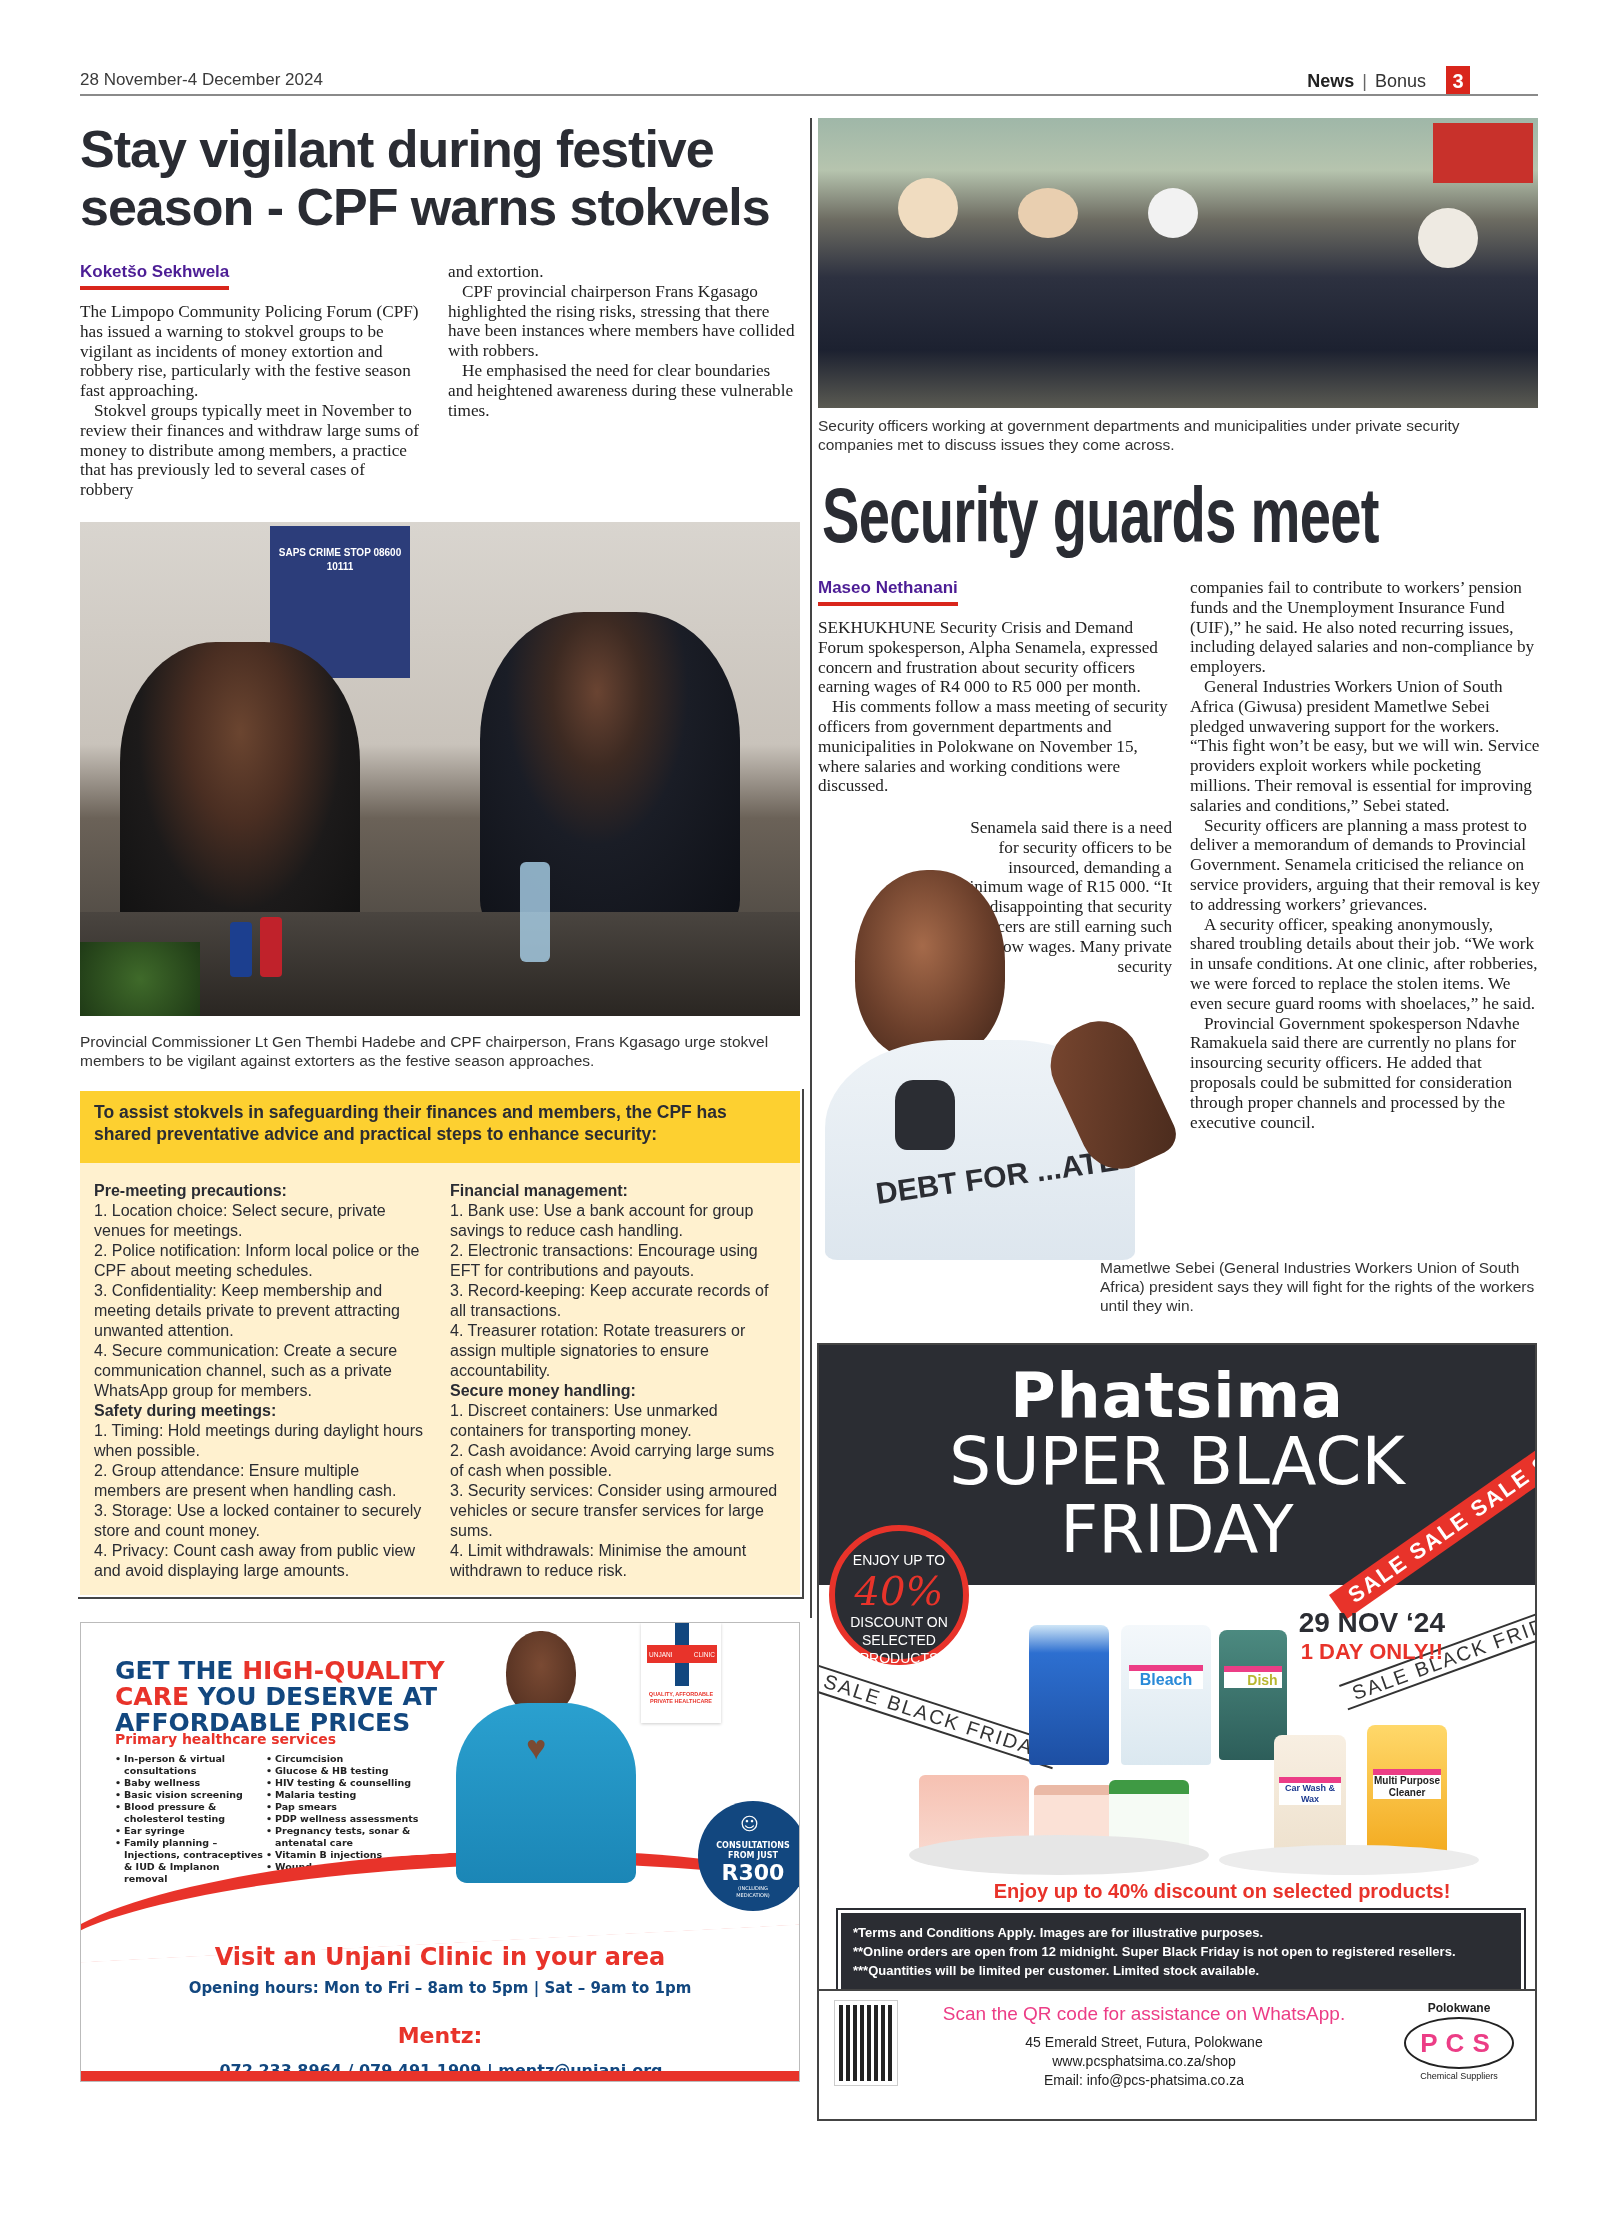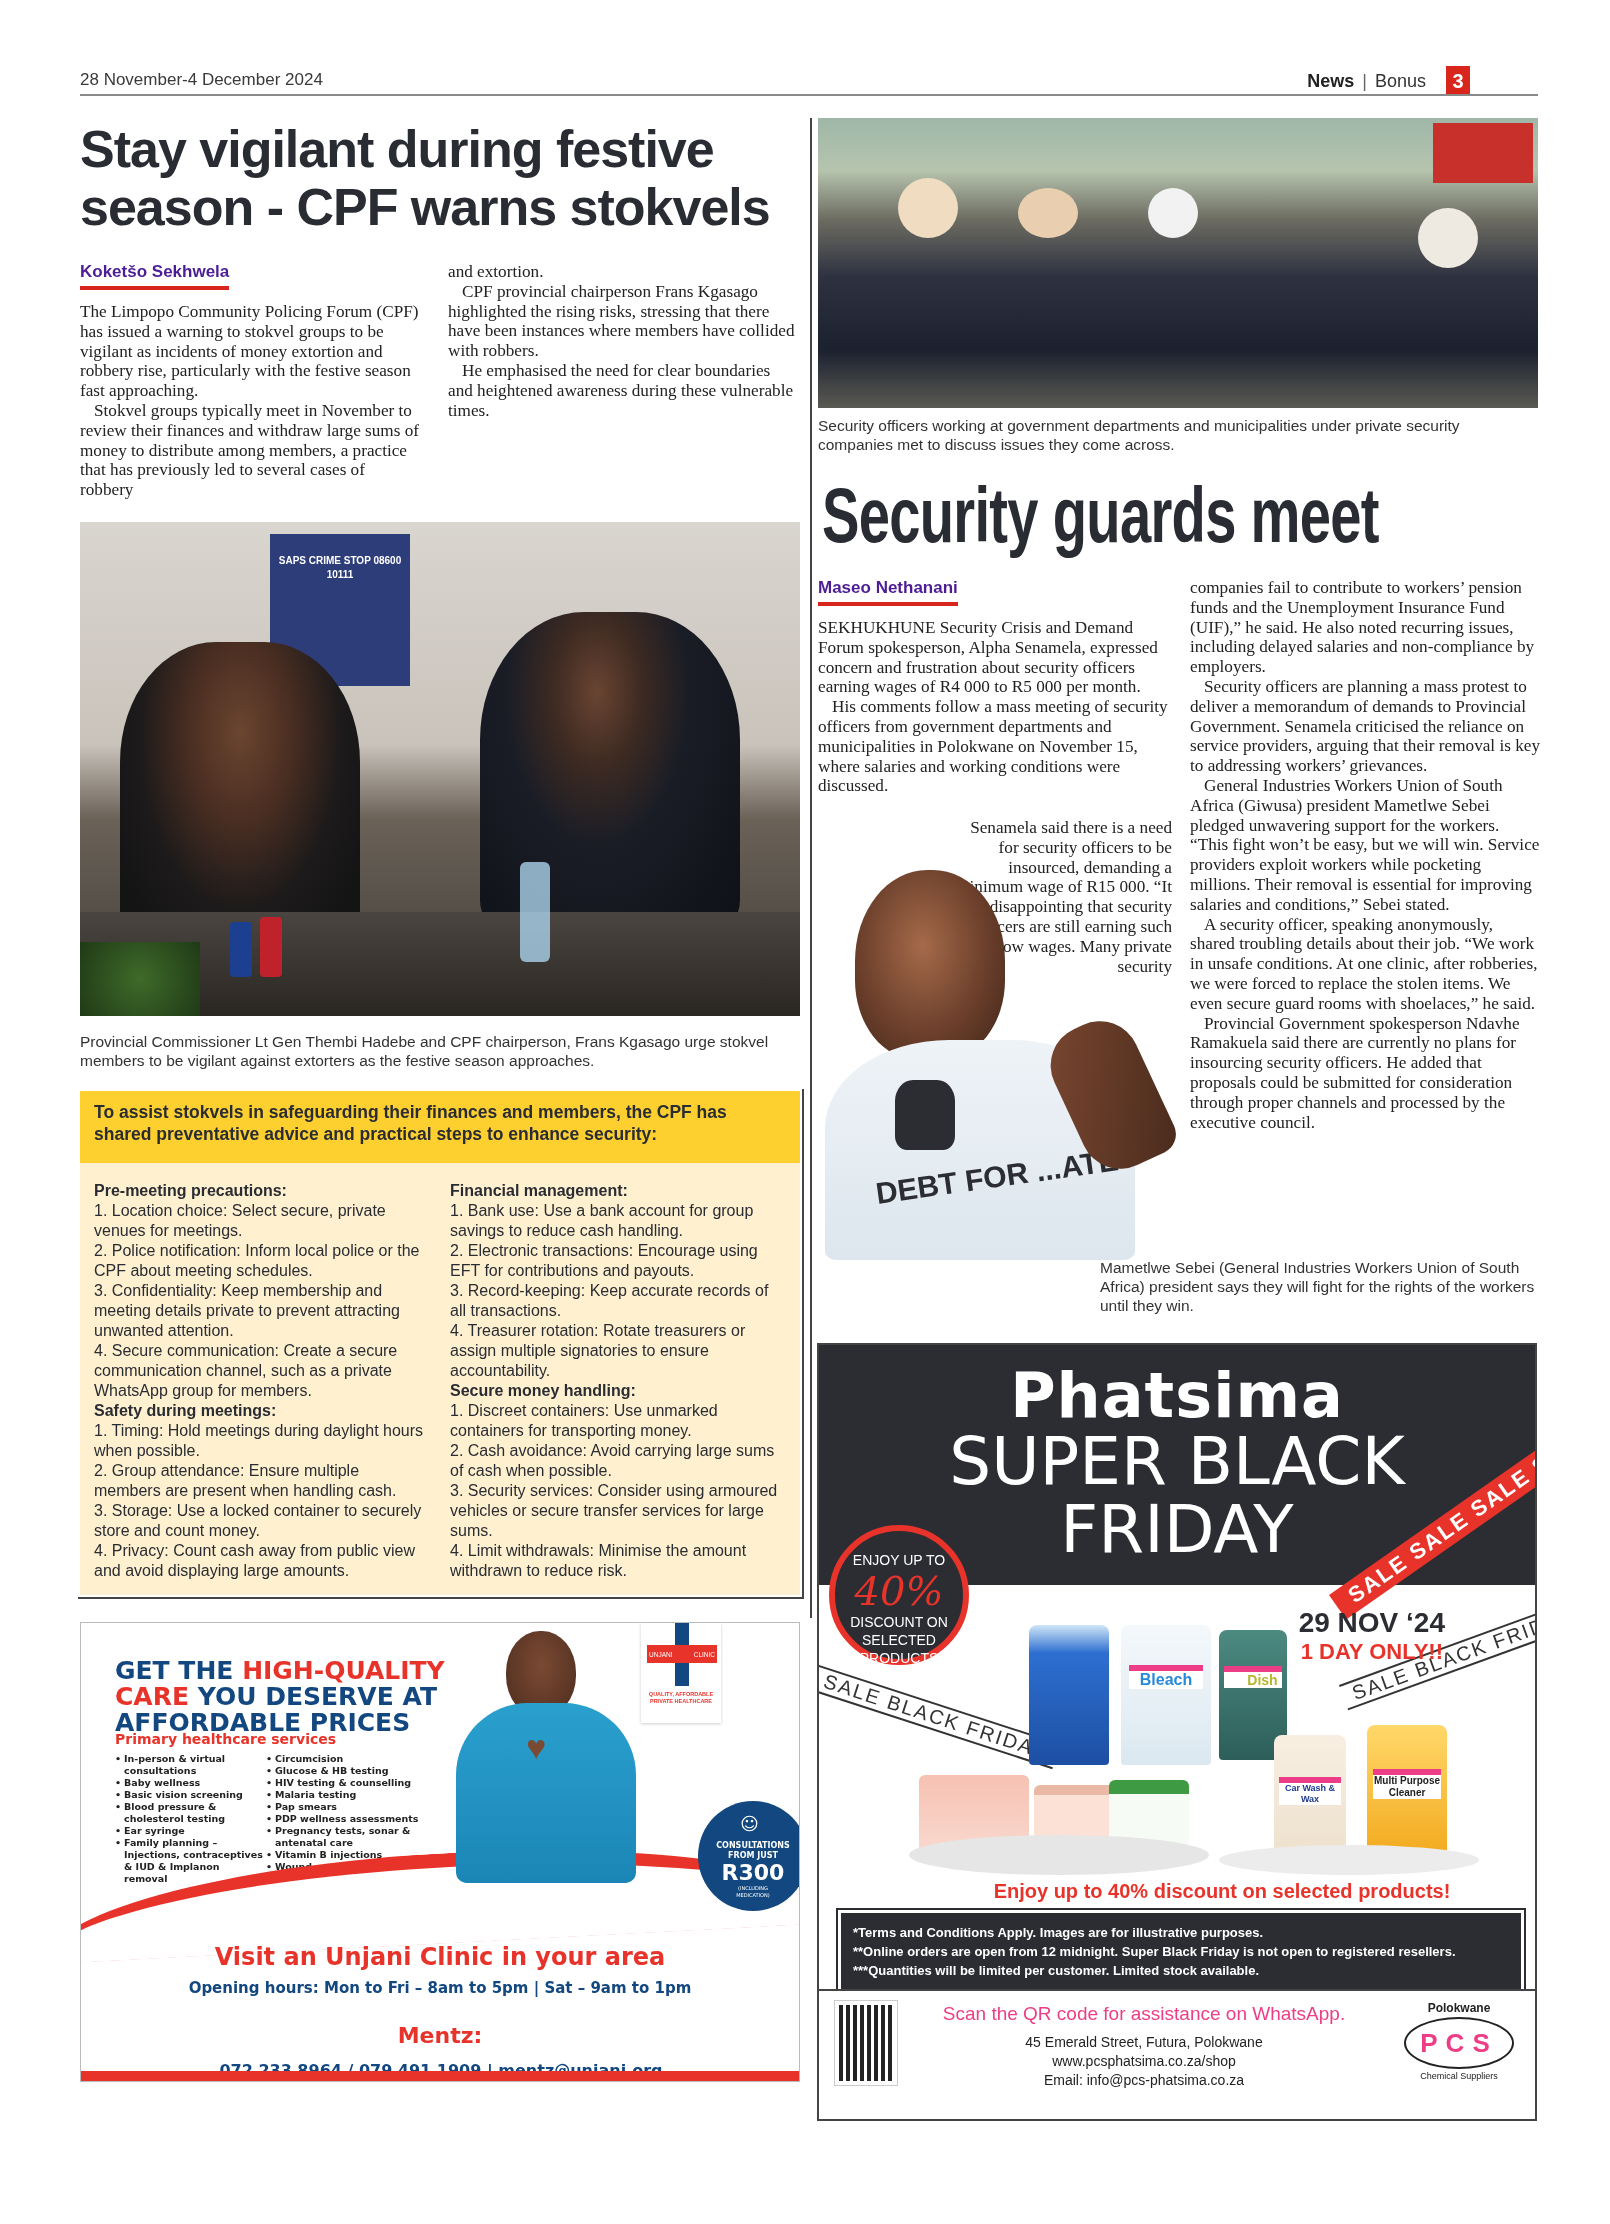--- a/index.html
+++ b/index.html
@@ -89,21 +89,21 @@
   <p>The Limpopo Community Policing Forum (CPF) has issued a warning to stokvel groups to be vigilant as incidents of money extortion and robbery rise, particularly with the festive season fast approaching.</p>
   <p class="ind">Stokvel groups typically meet in November to review their finances and withdraw large sums of money to distribute among members, a practice that has previously led to several cases of robbery</p>
 </div>
 <div class="abs body-serif" style="left:448px; top:262px; width:350px;">
   <p>and extortion.</p>
   <p class="ind">CPF provincial chairperson Frans Kgasago highlighted the rising risks, stressing that there have been instances where members have collided with robbers.</p>
   <p class="ind">He emphasised the need for clear boundaries and heightened awareness during these vulnerable times.</p>
 </div>
 
 <div class="abs photo" style="left:80px; top:522px; width:720px; height:494px; background:linear-gradient(180deg,#d9d5cf 0%,#c9c3bb 45%,#6b6258 60%,#3d3a36 100%);">
-  <div class="abs" style="left:190px; top:12px; width:140px; height:152px; background:#2c3d7a;">
+  <div class="abs" style="left:190px; top:4px; width:140px; height:152px; background:#2c3d7a;">
     <div style="color:#fff; font-size:10px; font-weight:bold; text-align:center; padding-top:20px; line-height:14px;">SAPS CRIME STOP 08600 10111</div>
   </div>
   <div class="abs" style="left:40px; top:120px; width:240px; height:300px; background:radial-gradient(ellipse at 50% 30%,#6b4530 0%,#4a2e22 30%,#1c1a1a 60%,#111 100%); border-radius:40% 40% 10% 10%;"></div>
   <div class="abs" style="left:400px; top:90px; width:260px; height:320px; background:radial-gradient(ellipse at 45% 25%,#6a4432 0%,#3d2a22 22%,#1a1d26 45%,#0e1016 100%); border-radius:40% 40% 10% 10%;"></div>
   <div class="abs" style="left:0; top:390px; width:720px; height:104px; background:linear-gradient(180deg,#4a4540,#2a2622); "></div>
   <div class="abs" style="left:180px; top:395px; width:22px; height:60px; background:#c0222b; border-radius:4px;"></div>
   <div class="abs" style="left:150px; top:400px; width:22px; height:55px; background:#1c3f8f; border-radius:4px;"></div>
   <div class="abs" style="left:440px; top:340px; width:30px; height:100px; background:rgba(170,210,235,0.8); border-radius:6px;"></div>
   <div class="abs" style="left:0; top:420px; width:120px; height:74px; background:radial-gradient(circle,#3f6a2a,#1f3a16);"></div>
 </div>
@@ -164,22 +164,22 @@
   <div class="abs" style="left:30px; top:10px; width:150px; height:190px; border-radius:48% 48% 42% 42%; background:radial-gradient(ellipse at 45% 40%,#a56a4a 0%,#6b3f2b 55%,#3d2318 100%);"></div>
   <div class="abs" style="left:0; top:180px; width:310px; height:220px; border-radius:40% 40% 4% 4%; background:linear-gradient(180deg,#eef3f7,#dde6ee);">
     <div class="abs" style="left:70px; top:40px; width:60px; height:70px; background:#2b2d33; border-radius:30% 30% 20% 20%;"></div>
     <div class="abs" style="left:50px; top:120px; font-size:30px; font-weight:bold; color:#2b2d33; transform:rotate(-8deg);">DEBT FOR ...ATE</div>
   </div>
   <div class="abs" style="left:240px; top:160px; width:90px; height:150px; background:linear-gradient(120deg,#7a4730,#4a2b1d); border-radius:40px 40px 20px 40px; transform:rotate(-25deg);"></div>
 </div>
 
 <div class="abs body-serif" style="left:1190px; top:578px; width:350px;">
   <p>companies fail to contribute to workers’ pension funds and the Unemployment Insurance Fund (UIF),” he said. He also noted recurring issues, including delayed salaries and non-compliance by employers.</p>
+  <p class="ind">General Industries Workers Union of South Africa (Giwusa) president Mametlwe Sebei pledged unwavering support for the workers. “This fight won’t be easy, but we will win. Service providers exploit workers while pocketing millions. Their removal is essential for improving salaries and conditions,” Sebei stated.</p>
   <p class="ind">Security officers are planning a mass protest to deliver a memorandum of demands to Provincial Government. Senamela criticised the reliance on service providers, arguing that their removal is key to addressing workers’ grievances.</p>
-  <p class="ind">General Industries Workers Union of South Africa (Giwusa) president Mametlwe Sebei pledged unwavering support for the workers. “This fight won’t be easy, but we will win. Service providers exploit workers while pocketing millions. Their removal is essential for improving salaries and conditions,” Sebei stated.</p>
   <p class="ind" style="padding-left:0;">A security officer, speaking anonymously, shared troubling details about their job. “We work in unsafe conditions. At one clinic, after robberies, we were forced to replace the stolen items. We even secure guard rooms with shoelaces,” he said.</p>
   <p class="ind">Provincial Government spokesperson Ndavhe Ramakuela said there are currently no plans for insourcing security officers. He added that proposals could be submitted for consideration through proper channels and processed by the executive council.</p>
 </div>
 <div class="abs caption" style="left:1100px; top:1258px; width:440px;">Mametlwe Sebei (General Industries Workers Union of South Africa) president says they will fight for the rights of the workers until they win.</div>
 
 <div class="abs unjani">
   <div class="abs" style="left:34px; top:35px; width:360px;">
     <div class="u-title"><span>GET THE </span><span class="red">HIGH-QUALITY</span></div>
     <div class="u-title"><span class="red">CARE</span><span> YOU DESERVE AT</span></div>
     <div class="u-title">AFFORDABLE PRICES</div>

